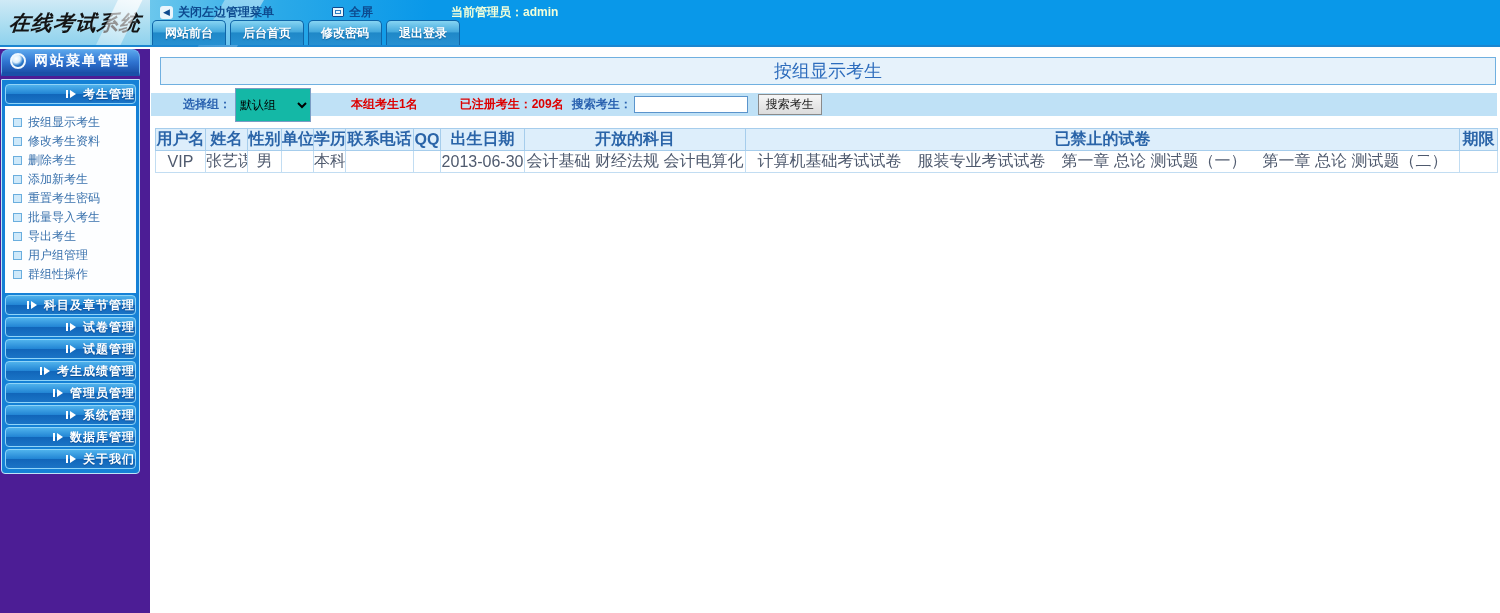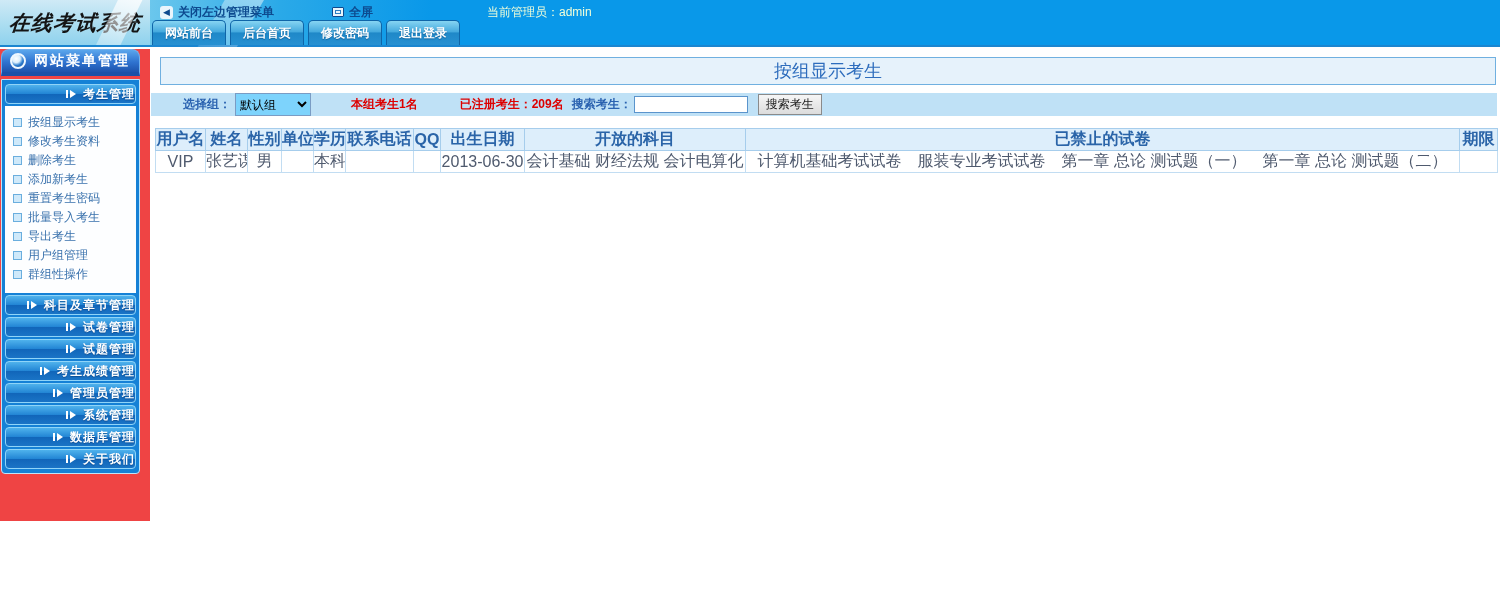--- a/index.html
+++ b/index.html
@@ -22,29 +22,29 @@
   .banner-top { position:absolute; left:150px; top:0; right:0; height:24px;
     display:flex; align-items:center; font-size:12px; }
   .tool { display:flex; align-items:center; cursor:pointer; color:#0d4a8f; font-weight:bold; }
   .close-ico { display:inline-block; width:13px; height:13px; line-height:13px; margin-right:5px;
     background:#e9f5fc; border-radius:3px; color:#0d4a8f; font-size:9px; text-align:center; }
   .fs-ico { display:inline-block; width:12px; height:10px; margin-right:5px; position:relative;
     background:#e9f5fc; border:1px solid #0d4a8f; border-radius:1px; }
   .fs-ico::after { content:""; position:absolute; left:2px; top:2px; right:2px; bottom:2px; border:1px solid #2a7fc4; }
   .tool-close { margin-left:10px; }
   .tool-fs { margin-left:58px; }
-  .admin-info { margin-left:114px; color:#f2ffd9; font-weight:normal; }
+  .admin-info { margin-left:78px; color:#f2ffd9; font-weight:bold; }
   .tabs { position:absolute; left:152px; bottom:0; display:flex; gap:4px; }
   .tab { display:inline-block; padding:4px 12px 3px; font-size:12px; font-weight:bold; color:#fff;
     background:linear-gradient(180deg,#86d4f2 0%,#45aade 45%,#1f88c8 50%,#2791d2 100%);
     border:1px solid #0f65a8; border-bottom:none; border-radius:5px 5px 0 0; cursor:pointer;
     text-shadow:0 1px 1px rgba(0,60,110,.5); }
 
   
-  .sidebar { position:absolute; left:0; top:49px; width:150px; height:472px; background:#ef4444; }
+  .sidebar { position:absolute; left:0; top:49px; width:150px; height:564px; background:#4c1d95; }
   .menu-header { margin:0 10px 0 1px; height:27px; border:1px solid #6fb0ee; border-bottom:none;
     border-radius:8px 8px 0 0; background:linear-gradient(180deg,#5aa6ec 0%,#2f73d0 55%,#1d53ac 100%);
     display:flex; align-items:center; border-bottom:4px solid #1a50a8; }
   .sphere { width:16px; height:16px; margin:0 8px 0 8px; border-radius:50%;
     background:radial-gradient(circle at 35% 30%, #ffffff 0%, #dceefc 35%, #2e7fd0 60%, #123f8c 100%);
     border:2px solid #f0f8ff; }
   .menu-header .hd-label { color:#fff; font-weight:bold; font-size:14px; letter-spacing:2px; }
   .menu-box { margin:3px 10px 0 1px; background:#1581d6; border:1px solid #bfe4f8; border-radius:0 0 4px 4px; padding:2px; }
   .section-bar { height:20px; margin:2px 1px; border-radius:4px; border:1px solid #8fd4f8;
     background:linear-gradient(180deg,#4fb2ec 0%,#2184d4 50%,#1166ba 52%,#1a74c6 100%);
@@ -59,21 +59,21 @@
   .item-ico { width:9px; height:9px; margin-right:6px; background:#cfe9fa; border:1px solid #6aaede; }
   .menu-item .mi-label { font-size:12px; color:#3a72ad; }
 
   
   .content { position:absolute; left:150px; top:49px; right:0; bottom:0; background:#fff; }
   .title-bar { margin:8px 4px 0 10px; height:28px; line-height:26px; background:#e6f2fb;
     border:1px solid #70b0e0; text-align:center; color:#2e6dbd; font-size:18px; }
   .filter-bar { margin:8px 3px 0 1px; height:23px; background:#bfe1f6; display:flex; align-items:center; font-size:12px; }
   .f-label { color:#2a62b0; font-weight:bold; }
   .lbl-group { margin-left:32px; }
-  .group-select { margin-left:4px; width:76px; height:23px; font-size:12px; border:1px solid #7a9cc4; background:#7dd3fc; }
+  .group-select { margin-left:4px; width:76px; height:34px; font-size:12px; border:1px solid #7a9cc4; background:#14b8a6; }
   .red-note { color:#dd0000; font-weight:bold; }
   .note-1 { margin-left:40px; }
   .note-2 { margin-left:42px; }
   .lbl-search { margin-left:8px; }
   .search-input { margin-left:2px; width:114px; height:17px; border:1px solid #5a94cc; font-size:12px; padding:0 3px; }
   .search-btn { margin-left:10px; padding:1px 7px; font-size:12px; color:#222;
     background:linear-gradient(180deg,#f6f6f6,#dcdcdc); border:1px solid #8a8a8a; cursor:pointer; }
 
   table.roster { margin:12px 3px 0 5px; border-collapse:collapse; table-layout:fixed; width:1342px;
     font-size:16px; border:1px solid #8fc0e8; }

